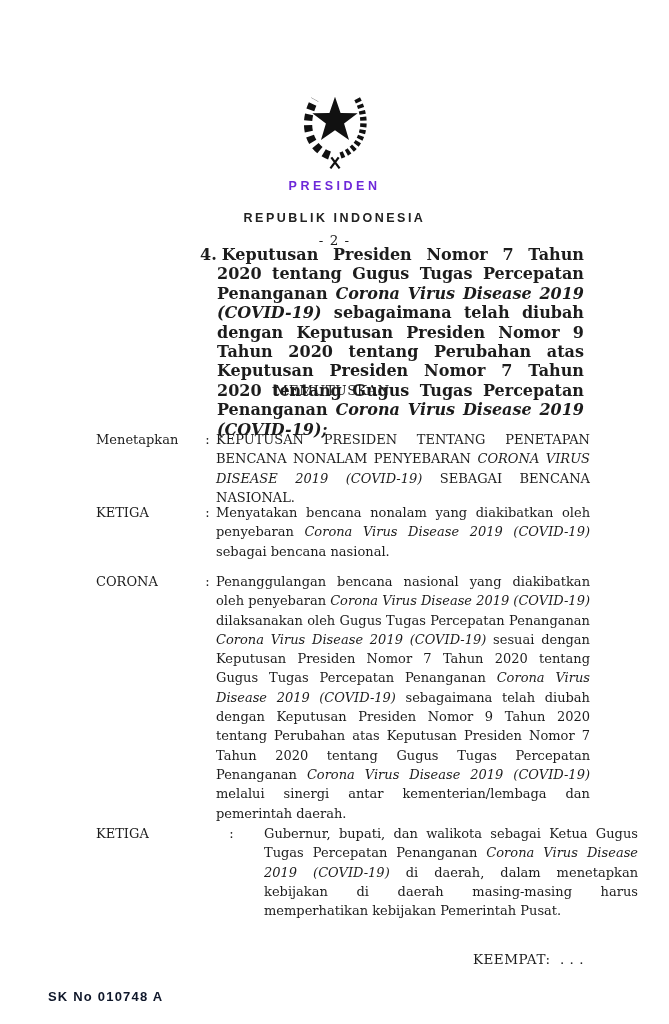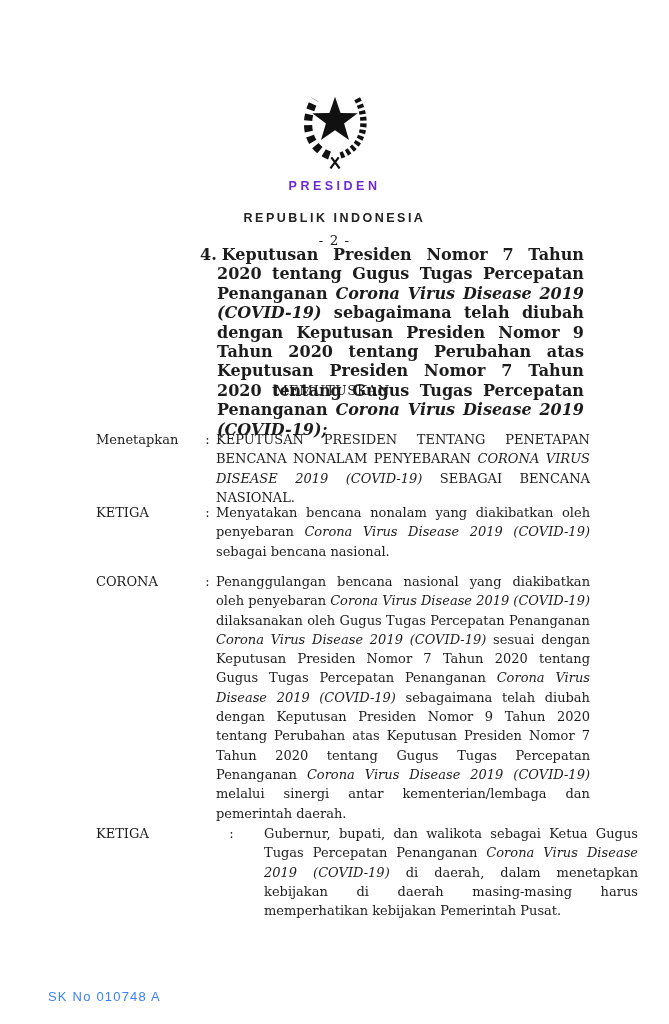--- a/index.html
+++ b/index.html
@@ -109,21 +109,22 @@
     white-space: pre;
     letter-spacing: 0.5px;
   }
   .doc-code {
     position: absolute;
     left: 48px;
     top: 989px;
     font-family: "Liberation Sans", sans-serif;
     font-size: 13px;
     letter-spacing: 1.2px;
-    color: #3b82f6;
+    color: #0f172a;
+    font-weight: bold;
   }
 </style>
 </head>
 <body>
 
 <div class="page">
 
   <div class="header">
     <div class="emblem-wrap">
       <svg width="96" height="88" viewBox="0 0 100 96" aria-hidden="true">
@@ -165,16 +166,17 @@
     <div class="sec-colon">:</div>
     <div class="sec-body"><span>Penanggulangan bencana nasional yang diakibatkan oleh penyebaran </span><span class="it">Corona Virus Disease 2019 (COVID-19)</span><span> dilaksanakan oleh Gugus Tugas Percepatan Penanganan </span><span class="it">Corona Virus Disease 2019 (COVID-19)</span><span> sesuai dengan Keputusan Presiden Nomor 7 Tahun 2020 tentang Gugus Tugas Percepatan Penanganan </span><span class="it">Corona Virus Disease 2019 (COVID-19)</span><span> sebagaimana telah diubah dengan Keputusan Presiden Nomor 9 Tahun 2020 tentang Perubahan atas Keputusan Presiden Nomor 7 Tahun 2020 tentang Gugus Tugas Percepatan Penanganan </span><span class="it">Corona Virus Disease 2019 (COVID-19)</span><span> melalui sinergi antar kementerian/lembaga dan pemerintah daerah.</span></div>
   </div>
 
   <div class="section sec-ketiga">
     <div class="sec-label">KETIGA</div>
     <div class="sec-colon">:</div>
     <div class="sec-body"><span>Gubernur, bupati, dan walikota sebagai Ketua Gugus Tugas Percepatan Penanganan </span><span class="it">Corona Virus Disease 2019 (COVID-19)</span><span> di daerah, dalam menetapkan kebijakan di daerah masing-masing harus memperhatikan kebijakan Pemerintah Pusat.</span></div>
   </div>
 
+  <div class="continuation">KEEMPAT:  . . .</div>
 
   <div class="doc-code">SK No 010748 A</div>
 
 </div>
 
 </body></html>

